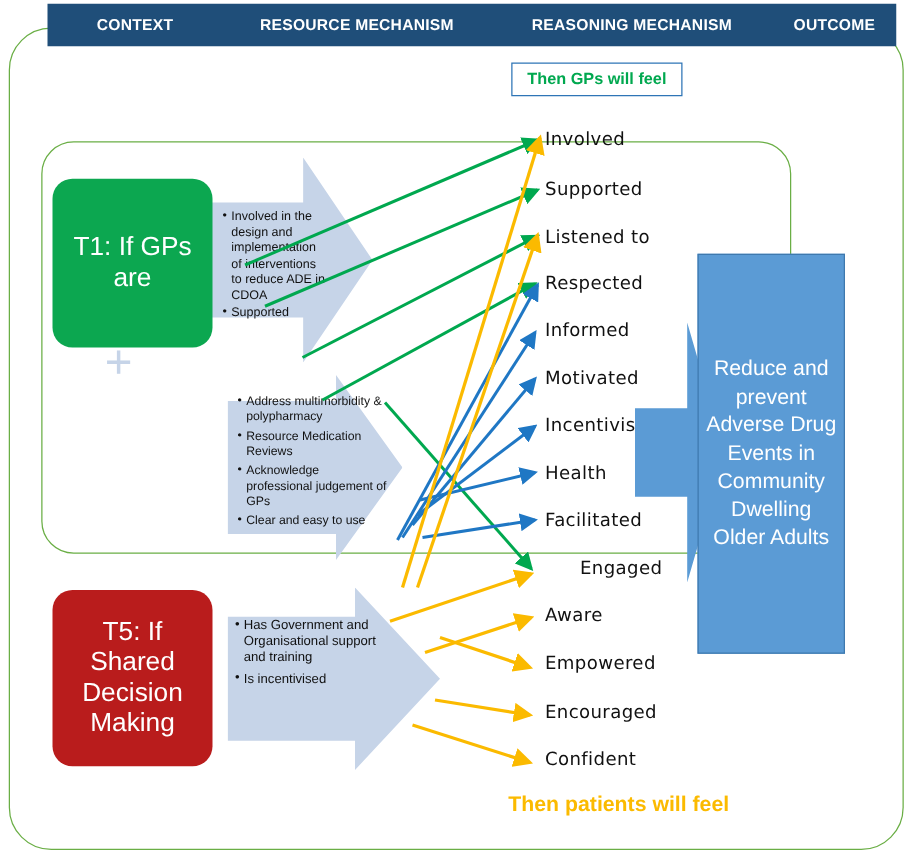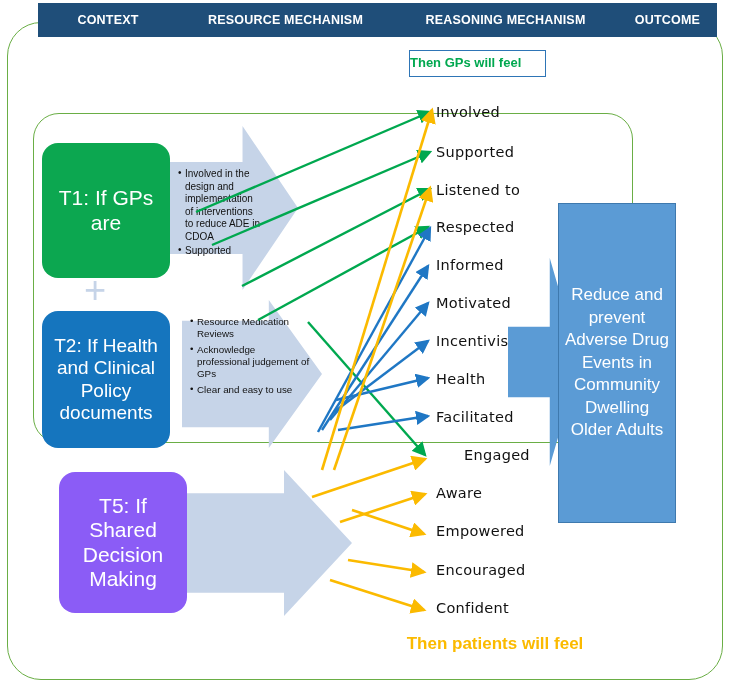--- a/index.html
+++ b/index.html
@@ -17,40 +17,40 @@
   
   .header-band{position:absolute;left:38px;top:3px;width:679px;height:34px;
       background:#1F4E79;box-sizing:border-box;}
   .header-band .hcell{position:absolute;top:0;height:34px;line-height:34px;
       color:#ffffff;font-weight:bold;font-size:12.5px;letter-spacing:.2px;
       text-align:center;white-space:nowrap;}
 
   
   .cap-gp{position:absolute;left:409px;top:50px;width:137px;height:27px;
       border:1.7px solid #2E75B6;background:#ffffff;box-sizing:border-box;
-      color:#00A84F;font-weight:bold;font-size:13px;line-height:24px;}
+      color:#00A84F;font-weight:bold;font-size:13px;line-height:24px;text-align:center;}
   .cap-pat{position:absolute;left:380px;top:634px;width:230px;height:20px;
       color:#FBBA00;font-weight:bold;font-size:17px;text-align:center;}
 
   
   .arrow-body{position:absolute;background:#C6D4E8;}
   .arrow-body.a1{left:152px;top:126px;width:146px;height:164px;
       clip-path:polygon(0 22%,62% 22%,62% 0,100% 50%,62% 100%,62% 78%,0 78%);}
   .arrow-body.a2{left:182px;top:300px;width:140px;height:148px;
       clip-path:polygon(0 14%,62% 14%,62% 0,100% 50%,62% 100%,62% 86%,0 86%);}
   .arrow-body.a3{left:182px;top:470px;width:170px;height:146px;
       clip-path:polygon(0 16%,60% 16%,60% 0,100% 50%,60% 100%,60% 84%,0 84%);}
 
   
   .tbox{position:absolute;border-radius:16px;color:#ffffff;text-align:center;
       display:flex;align-items:center;justify-content:center;padding:0 8px;
       box-sizing:border-box;line-height:1.16;}
   .tbox.t1{left:42px;top:143px;width:128px;height:135px;background:#0CA750;font-size:21px;}
   .tbox.t2{left:42px;top:311px;width:128px;height:137px;background:#1575BE;font-size:19px;}
-  .tbox.t3{left:59px;top:472px;width:128px;height:141px;background:#8b5cf6;font-size:21px;}
+  .tbox.t3{left:42px;top:472px;width:128px;height:141px;background:#b91c1c;font-size:21px;}
 
   
   .plus-glyph{position:absolute;left:80px;top:277px;width:30px;height:30px;
       color:#C6D4E8;font-size:38px;line-height:27px;text-align:center;font-weight:300;}
 
   
   .bul{position:absolute;color:#111111;font-size:10px;line-height:1.26;}
   .bul.b1{left:178px;top:168px;width:84px;}
   .bul.b2{left:190px;top:316px;width:120px;}
   .bul.b3{left:188px;top:494px;width:124px;}
@@ -91,34 +91,40 @@
       <div class="hcell" style="left: 355px; width: 225px;">REASONING MECHANISM</div>
       <div class="hcell" style="left: 580px; width: 99px;">OUTCOME</div>
     </div>
 
   <div class="arrow-body a1"></div>
   <div class="arrow-body a2"></div>
   <div class="arrow-body a3"></div>
 
   <div class="tbox t1">T1: If GPs are</div>
   <div class="plus-glyph">+</div>
-  <div class="tbox t2">T2: If Health and Clinical Policy documents</div>
   <div class="tbox t3">T5: If Shared Decision Making</div>
 
   <div class="bul b1">
       <ul id="bl1">
         <li>Involved in the design and implementation of interventions to reduce ADE in CDOA</li>
         <li>Supported</li>
       </ul>
     </div>
   <div class="bul b2">
       <ul id="bl2">
+        <li>Address multimorbidity &amp; polypharmacy</li>
         <li>Resource Medication Reviews</li>
         <li>Acknowledge professional judgement of GPs</li>
         <li>Clear and easy to use</li>
+      </ul>
+    </div>
+  <div class="bul b3">
+      <ul id="bl3">
+        <li>Has Government and Organisational support and training</li>
+        <li>Is incentivised</li>
       </ul>
     </div>
 
   <div class="cap-gp">Then GPs will feel</div>
   <div class="cap-pat">Then patients will feel</div>
 
   <svg class="lines" viewBox="0 0 737 688">
     <defs>
       <marker id="mg" markerWidth="6" markerHeight="6" refX="5" refY="3" orient="auto">
         <path d="M0,0 L6,3 L0,6 z" fill="#00A84F"></path>

